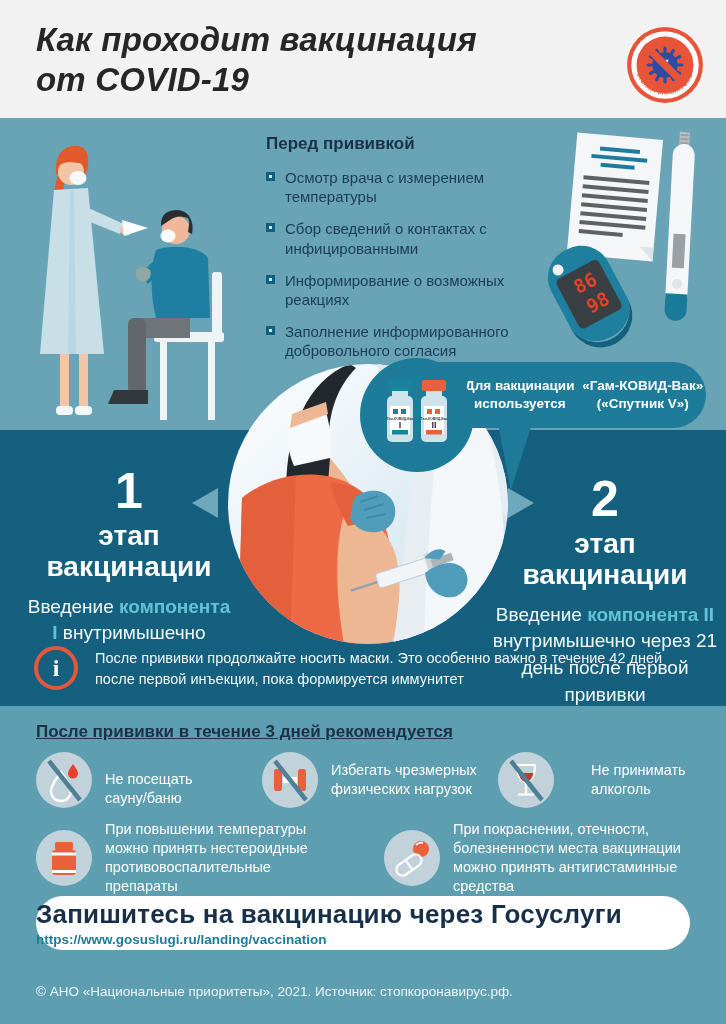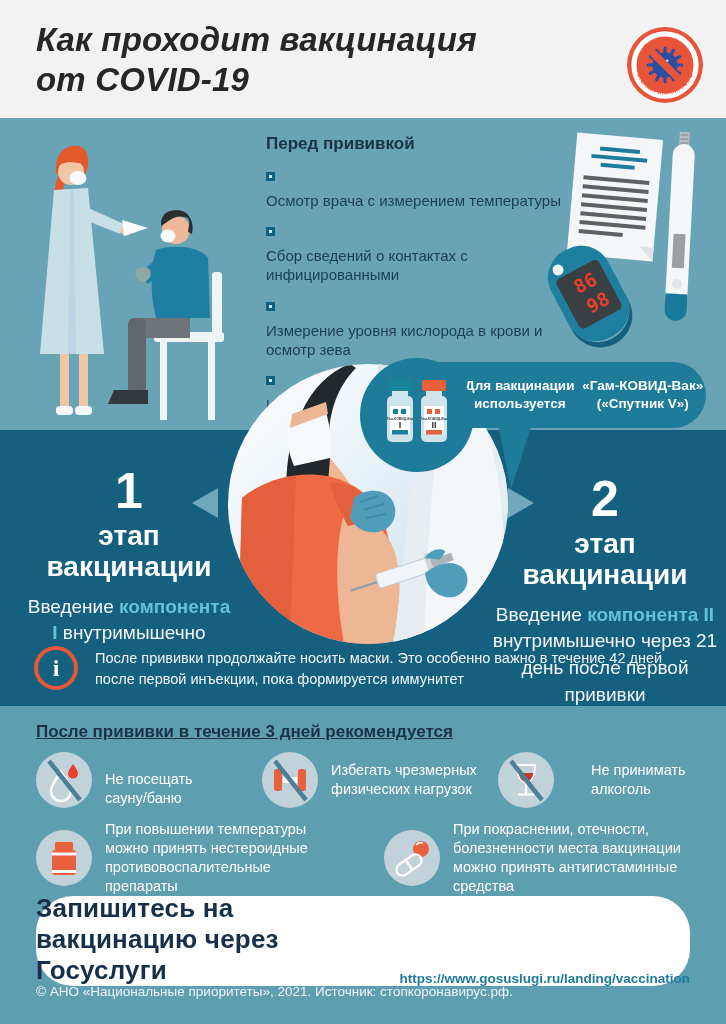--- a/index.html
+++ b/index.html
@@ -11,21 +11,21 @@
   
   .header{position:absolute;top:0;left:0;width:726px;height:118px;background:#f2f2f2;}
   .title{position:absolute;left:36px;top:20px;font-size:33px;font-weight:bold;color:#262626;line-height:1.22;letter-spacing:.2px;font-style:italic;}
   .logo{position:absolute;right:22px;top:26px;width:78px;height:78px;}
   
   .sec-before{position:absolute;top:118px;left:0;width:726px;height:312px;background:#68a4b5;}
   .ill-left{position:absolute;left:4px;top:4px;width:250px;height:308px;}
   .ill-right{position:absolute;right:0;top:8px;width:192px;height:244px;}
   .before-heading{position:absolute;left:266px;top:16px;font-size:17px;font-weight:bold;color:#1b3145;}
   .before-list{position:absolute;left:266px;top:50px;width:295px;list-style:none;margin:0;padding:0;}
-  .before-list li{display:flex;gap:10px;margin-bottom:13px;font-size:15px;color:#1d3c58;line-height:1.28;flex-direction:column;}
+  .before-list li{display:flex;gap:10px;margin-bottom:13px;font-size:15px;color:#1d3c58;line-height:1.28;}
   .sq{flex:0 0 9px;width:9px;height:9px;margin-top:4px;background:#0f5f7e;display:flex;align-items:center;justify-content:center;}
   .sq i{display:block;width:3px;height:3px;background:#cfe6ee;}
   
   .sec-stages{position:absolute;top:430px;left:0;width:726px;height:276px;background:#14607e;}
   .arrow{position:absolute;width:0;height:0;border-top:15px solid transparent;border-bottom:15px solid transparent;top:58px;z-index:1;}
   .arrow-left{left:192px;border-right:26px solid #6fa8bc;}
   .arrow-right{left:508px;border-left:26px solid #6fa8bc;}
   .big-circle{position:absolute;left:228px;top:-66px;width:280px;height:280px;z-index:2;}
   .bubble{position:absolute;left:398px;top:-68px;width:308px;height:66px;background:#1e7b99;border-radius:33px;z-index:3;
           display:flex;flex-direction:row;justify-content:center;align-items:center;padding-left:62px;box-sizing:border-box;}
@@ -49,22 +49,22 @@
   .sec-after{position:absolute;top:706px;left:0;width:726px;height:318px;background:#5e9eb1;}
   .after-heading{position:absolute;left:36px;top:16px;font-size:17px;font-weight:bold;color:#1c3145;text-decoration:underline;}
   .a-item{position:absolute;display:flex;gap:13px;align-items:center;}
   .a-icon{flex:0 0 56px;width:56px;height:56px;}
   .a-label{font-size:14.5px;color:#fff;line-height:1.32;}
   .i1{left:36px;top:46px;align-items:flex-end;}  .i1 .a-label{width:112px;}
   .i2{left:262px;top:46px;} .i2 .a-label{width:158px;}
   .i3{left:498px;top:46px;} .i3 .a-label{width:112px;margin-left:24px;}
   .i4{left:36px;top:114px;} .i4 .a-label{width:238px;}
   .i5{left:384px;top:114px;}.i5 .a-label{width:268px;}
-  .cta{position:absolute;left:36px;top:190px;width:654px;height:90px;background:#fff;border-radius:37px;
-       display:flex;flex-direction:row;align-items:flex-end;justify-content:center;cursor:pointer;}
+  .cta{position:absolute;left:36px;top:190px;width:654px;height:54px;background:#fff;border-radius:37px;
+       display:flex;flex-direction:column;align-items:flex-start;justify-content:center;cursor:pointer;}
   .cta-title{font-size:26px;font-weight:bold;color:#17304a;letter-spacing:.2px;}
   .cta-url{font-size:13.5px;font-weight:bold;color:#1f7b9b;margin-top:2px;}
   .footer-text{position:absolute;left:36px;top:278px;font-size:13.5px;color:#eef5f7;}
 </style>
 </head>
 <body>
 
 <div class="poster">
 
   <div class="header">
@@ -149,26 +149,20 @@
       <li>
           <span class="sq">
             <i></i>
           </span>
           <span>Сбор сведений о контактах с инфицированными</span>
         </li>
       <li>
           <span class="sq">
             <i></i>
           </span>
-          <span>Измерение уровня кислорода в крови и осмотр зева</span>
-        </li>
-      <li>
-          <span class="sq">
-            <i></i>
-          </span>
           <span>Информирование о возможных реакциях</span>
         </li>
       <li>
           <span class="sq">
             <i></i>
           </span>
           <span>Заполнение информированного добровольного согласия</span>
         </li>
     </ul>
 

